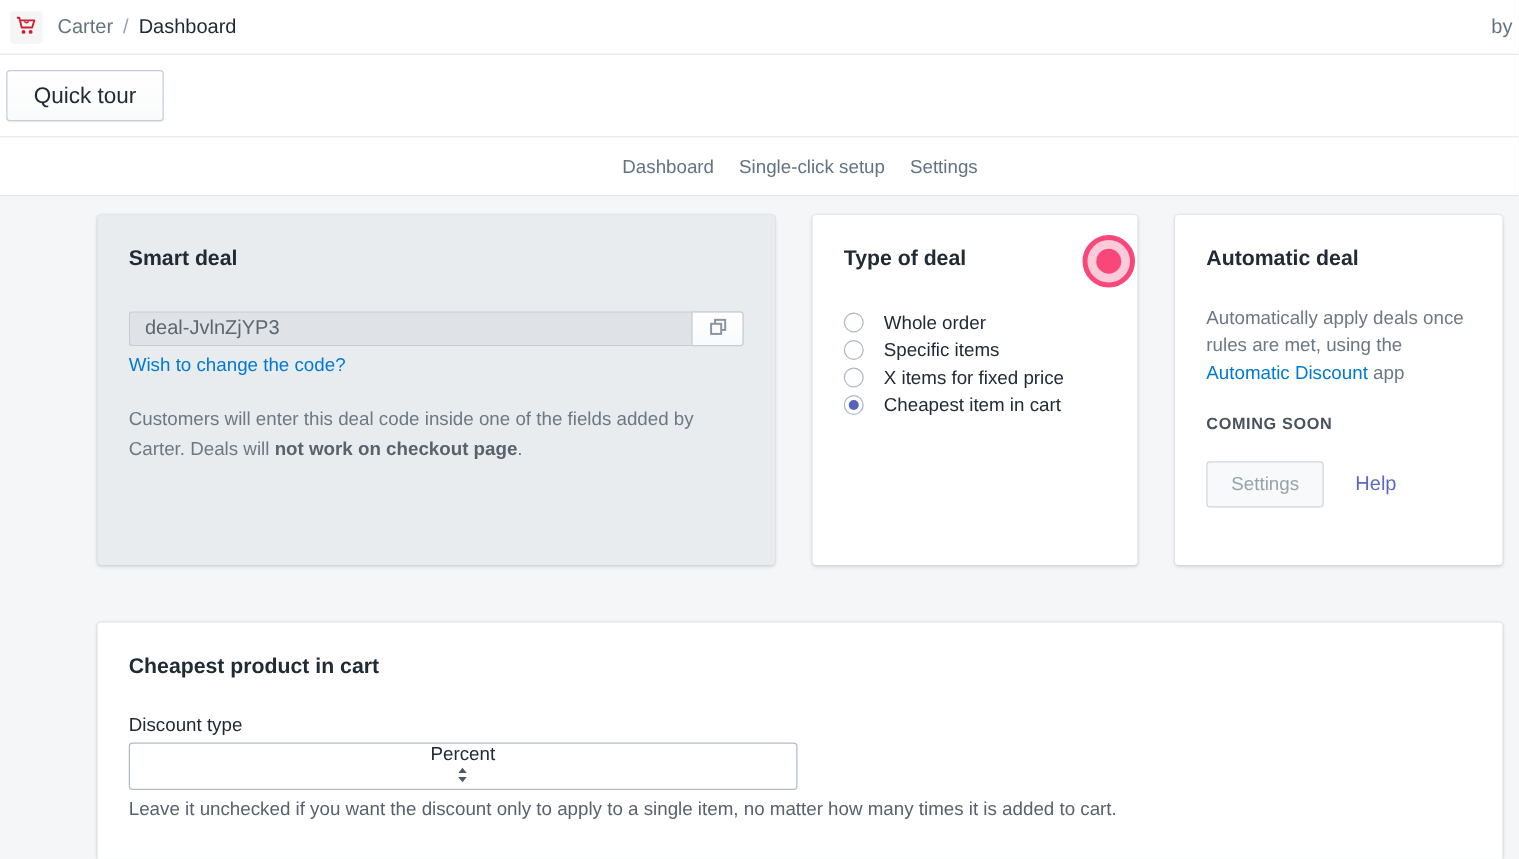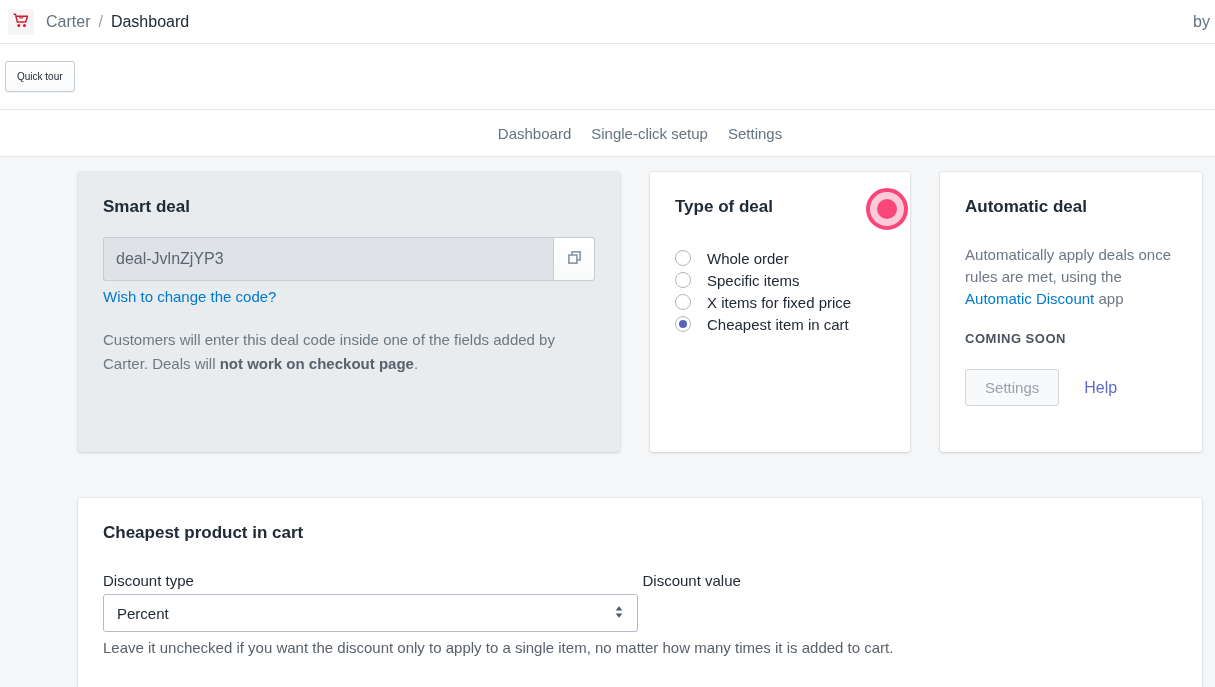--- a/index.html
+++ b/index.html
@@ -20,42 +20,42 @@
   .crumb-sep { color:#98a3ae; font-size:16px; margin:0 8px; }
   .crumb-page { color:#212b36; font-size:16px; }
   .topbar-right { margin-left:auto; color:#637381; font-size:16px; margin-right:-5px; }
   .toolbar {
     height:66px; background:#fff; border-bottom:1px solid #e4e8eb;
     display:flex; align-items:center; padding:0 5px;
   }
   .btn {
     display:inline-block; background:linear-gradient(to bottom,#ffffff,#f9fafb);
     border:1px solid #c4cdd5; border-radius:3px; box-shadow:0 1px 0 rgba(22,29,37,.05);
-    font-size:10px; color:#212b36; padding:9px 11px; cursor:pointer;
+    font-size:18px; color:#212b36; padding:9px 21px; cursor:pointer;
   }
   .navrow {
     height:47px; background:#fff; border-bottom:1px solid #e4e8eb;
     display:flex; align-items:center; justify-content:center;
   }
   .navrow-inner { margin-left:65px; display:flex; gap:20px; }
   .nav-tab { color:#637381; font-size:15px; cursor:pointer; }
   
   .content { padding:15px 13px 0 78px; }
   .cards-row { display:flex; gap:30px; height:280px; }
   .card {
     background:#fff; border-radius:3px;
     box-shadow:0 0 0 1px rgba(63,63,68,.05), 0 1px 3px 0 rgba(63,63,68,.15);
     padding:25px; position:relative;
   }
   .card-title { font-size:17px; font-weight:600; color:#212b36; }
   .card-smart { width:542px; background:#e8eccef; background:#e8ecef; }
   .card-type { width:272px; }
   .card-auto { width:274px; }
   
-  .code-group { display:flex; margin-top:20px; height:44px;justify-content:center; }
+  .code-group { display:flex; margin-top:32px; height:28px;justify-content:center; }
   .code-field {
     flex:1; background:#dfe3e8; border:1px solid #c6ccd3; border-right:none;
     border-radius:3px 0 0 3px; display:flex; align-items:center;
     padding:0 12px; font-size:16px; color:#5c6670;
   }
   .copy-btn {
     width:42px; background:linear-gradient(to bottom,#ffffff,#f9fafb);
     border:1px solid #c6ccd3; border-radius:0 3px 3px 0;
     display:flex; align-items:center; justify-content:center; cursor:pointer;
   }
@@ -92,21 +92,21 @@
   .help-link { color:#5c6ac4; font-size:16px; margin-left:25px; text-decoration:none; cursor:pointer; }
   
   .card-bottom { margin-top:46px; width:1124px; height:240px; }
   .form-row { display:flex; gap:5px; margin-top:29px; }
   .form-col { flex:1; }
   .field-label { font-size:15px; color:#212b36; margin-bottom:5px; }
   .select-box, .input-group {
     height:38px; background:#fff; border:1px solid #b3bcc6; border-radius:3px;
     display:flex; align-items:center; font-size:15px; color:#212b36;
   }
-  .select-box { justify-content:space-between; padding:0 13px; cursor:pointer; }
+  .select-box { justify-content:space-between; padding:0 13px; cursor:pointer;flex-direction:column; }
   .input-group input {
     flex:1; border:none; outline:none; font-family:inherit; font-size:16px;
     color:#212b36; padding:0 13px; background:transparent; height:100%;
   }
   .input-suffix {
     width:36px; height:100%; border-left:1px solid #b3bcc6;
     display:flex; align-items:center; justify-content:center; color:#212b36; font-size:15px;
   }
   .check-row { display:flex; align-items:center; margin-top:23px; }
   .checkbox {
@@ -217,18 +217,17 @@
           <span>Percent</span>
           <span>
             <svg width="10" height="14" viewBox="0 0 10 14" fill="#4f5963">
               <path d="M5 1.2 8.4 5.4H1.6z"></path>
                 <path d="M5 12.8 8.4 8.6H1.6z"></path>
             </svg>
           </span>
         </div>
       </div>
       <div class="form-col">
-        <div class="field-label">Discount value</div>
       </div>
     </div>
     <div class="check-help">Leave it unchecked if you want the discount only to apply to a single item, no matter how many times it is added to cart.</div>
   </div>
 </div>
 
 </body></html>

